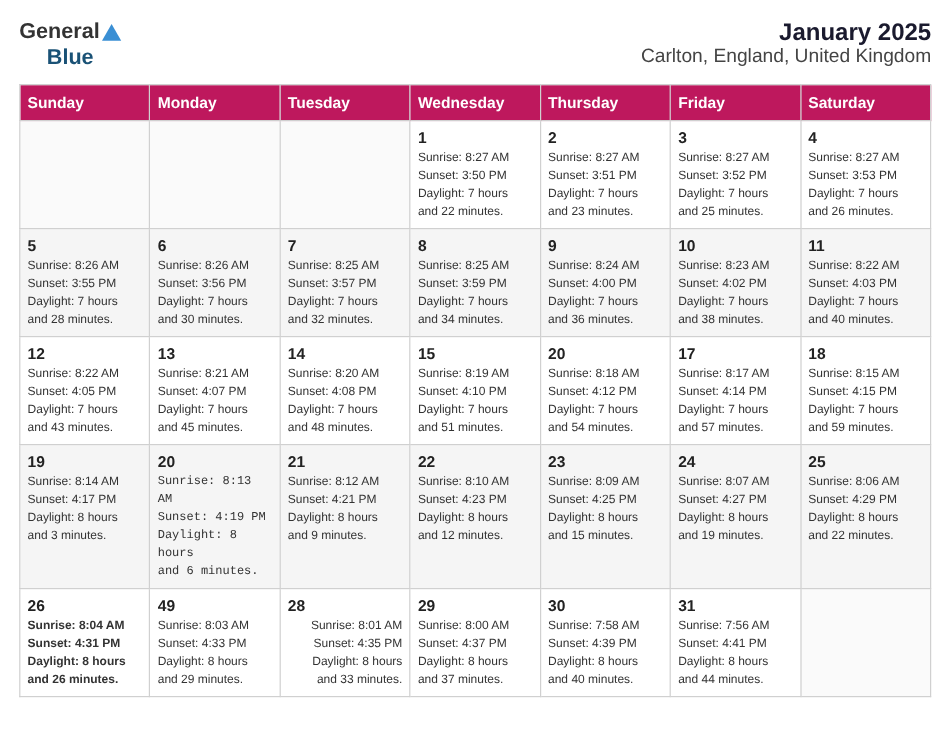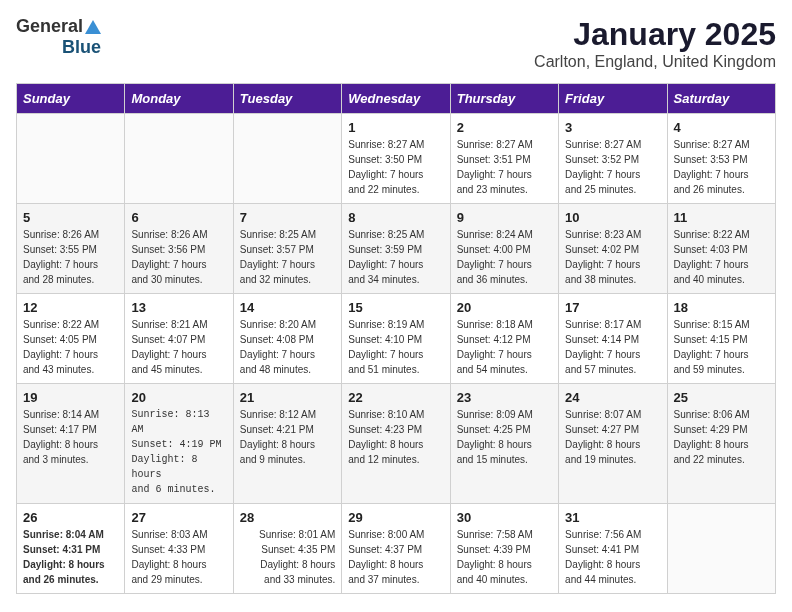--- a/index.html
+++ b/index.html
@@ -12,21 +12,21 @@
     }
     .header-section {
       display: flex;
       justify-content: space-between;
       align-items: flex-start;
       margin-bottom: 12px;
     }
     .logo {
       display: flex;
       flex-direction: column;
-      align-items: flex-end;
+      align-items: center;
     }
     .logo-general {
       font-size: 18px;
       font-weight: bold;
       color: #333;
     }
     .logo-blue {
       font-size: 18px;
       font-weight: bold;
       color: #1a5276;
@@ -42,37 +42,36 @@
       vertical-align: middle;
     }
     .logo-row {
       display: flex;
       align-items: center;
     }
     .title-section {
       text-align: right;
     }
     .calendar-title {
-      font-size: 32px;
+      font-size: 20px;
       font-weight: bold;
       color: #1a1a2e;
     }
     .calendar-subtitle {
       font-size: 16px;
       color: #444;
     }
     table {
       width: 100%;
       border-collapse: collapse;
       font-size: 11px;
     }
     thead tr {
-      background-color: #4c1d95;
+      background-color: #be185d;
       color: #fff;
-      font-style: italic;
     }
     thead th {
       padding: 7px 6px;
       text-align: left;
       font-size: 13px;
       font-weight: bold;
       border: 1px solid #d0d0d0;
     }
     tbody tr {
       border-bottom: 1px solid #ccc;
@@ -322,21 +321,21 @@
       </tr>
       <tr>
         <td>
           <span class="day-num">26</span>
           <div class="day-info" style="white-space: pre-line; font-weight: bold;">Sunrise: 8:04 AM
 Sunset: 4:31 PM
 Daylight: 8 hours
 and 26 minutes.</div>
         </td>
         <td>
-          <span class="day-num">27</span>
+          <span class="day-num">49</span>
           <div class="day-info" style="white-space: pre-line;">Sunrise: 8:03 AM
 Sunset: 4:33 PM
 Daylight: 8 hours
 and 29 minutes.</div>
         </td>
         <td>
           <span class="day-num">28</span>
           <div class="day-info" style="white-space: pre-line; text-align: right;">Sunrise: 8:01 AM
 Sunset: 4:35 PM
 Daylight: 8 hours

